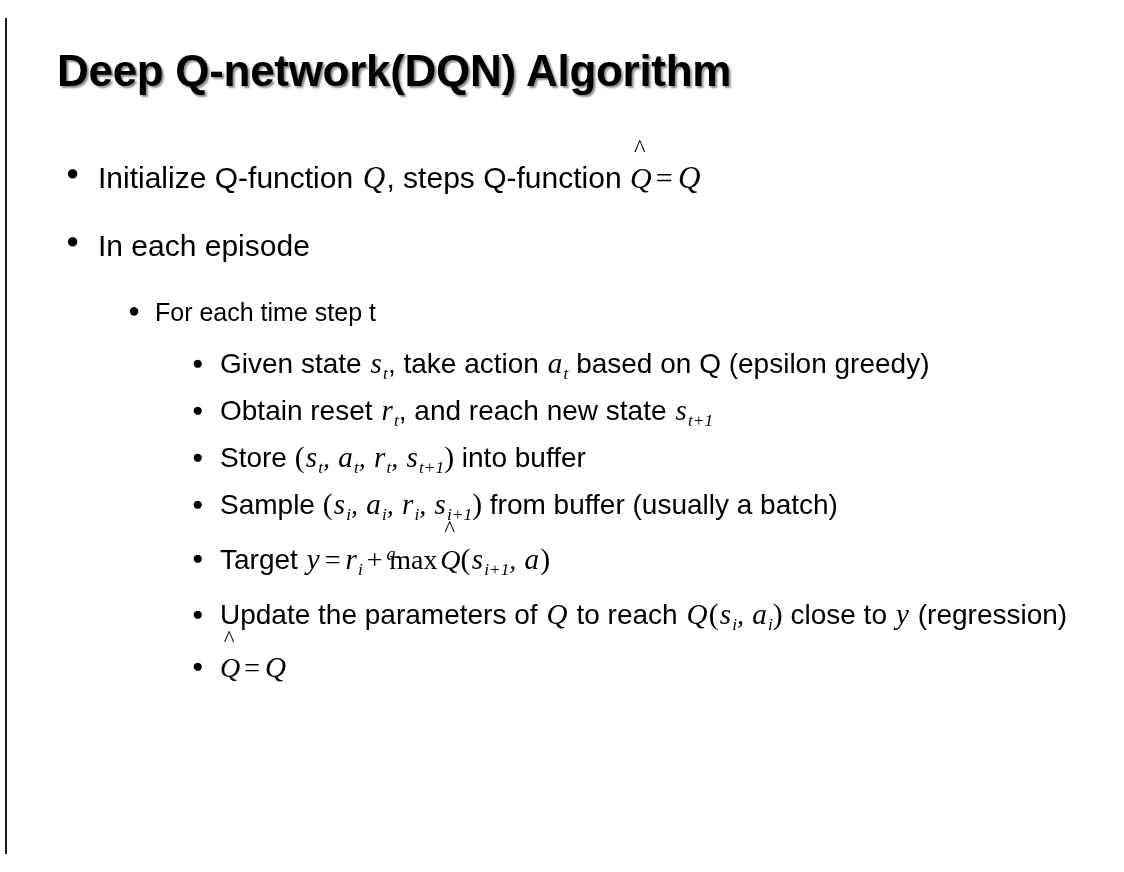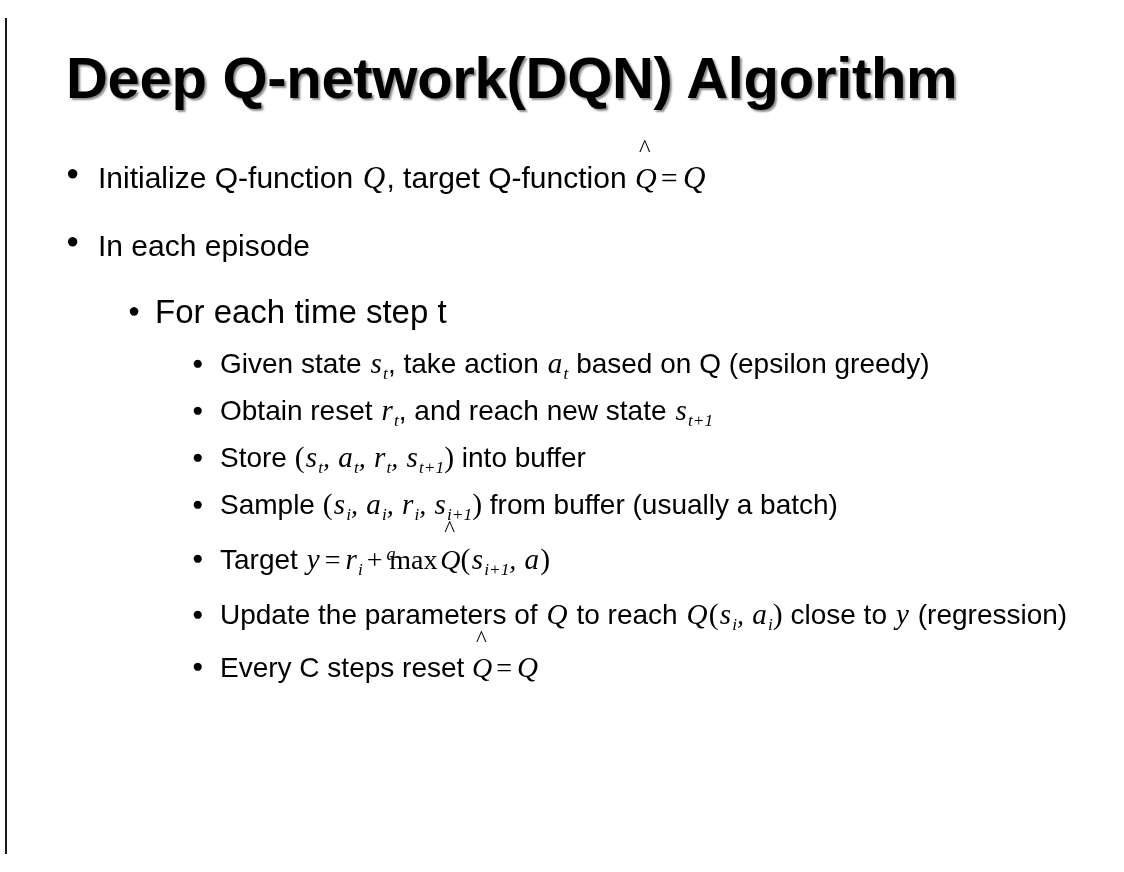--- a/index.html
+++ b/index.html
@@ -21,23 +21,23 @@
     left: 5px;
     top: 18px;
     width: 2px;
     height: 836px;
     background: #1a1a1a;
   }
 
   
   .title {
     position: absolute;
-    left: 66px;
+    left: 57px;
     top: 48px;
-    font-size: 58px;
+    font-size: 44px;
     font-weight: bold;
     letter-spacing: -0.3px;
     line-height: 1.05;
     white-space: nowrap;
     text-shadow: 2px 2px 2px rgba(120,120,120,0.85);
   }
 
   
   .body {
     position: absolute;
@@ -67,21 +67,21 @@
   .lvl1 .text {
     margin-left: 98px;
     font-size: 30px;
     line-height: 60px;
   }
 
   
   .lvl2 .bullet { left: 128px; top: 16px; font-size: 20px; }
   .lvl2 .text {
     margin-left: 155px;
-    font-size: 33px;
+    font-size: 25px;
     line-height: 56px;
   }
 
   
   .lvl3 .bullet { left: 192px; top: 13px; font-size: 19px; }
   .lvl3 .text {
     margin-left: 220px;
     margin-right: 30px;
     font-size: 28px;
     line-height: 47px;
@@ -162,21 +162,21 @@
 <div class="slide">
 
   <div class="left-rule"></div>
 
   <div class="title">Deep Q-network(DQN) Algorithm</div>
 
   <div class="body">
 
     <div class="item lvl1">
       <span class="bullet">●</span>
-      <span class="text"><span>Initialize Q-function </span><span class="mi">Q</span><span>, target Q-function </span><span class="hat"><span class="acc">^</span><span class="base">Q</span></span><span class="mo">=</span><span class="mi">Q</span></span>
+      <span class="text"><span>Initialize Q-function </span><span class="mi">Q</span><span>, steps Q-function </span><span class="hat"><span class="acc">^</span><span class="base">Q</span></span><span class="mo">=</span><span class="mi">Q</span></span>
     </div>
 
     <div class="item lvl1">
       <span class="bullet">●</span>
       <span class="text">In each episode</span>
     </div>
 
     <div class="item lvl2">
       <span class="bullet">●</span>
       <span class="text">For each time step t</span>
@@ -207,17 +207,17 @@
       <span class="text" style="line-height:62px;"><span>Target </span><span class="mi">y</span><span class="mo">=</span><span class="mi">r</span><sub class="ms">i</sub><span class="mo">+</span><span class="maxop"><span>max</span><span class="lim">a</span></span><span class="hat"><span class="acc">^</span><span class="base">Q</span></span><span class="mparen">(</span><span class="mi">s</span><sub class="ms">i+1</sub><span class="mpunct">, </span><span class="mi">a</span><span class="mparen">)</span></span>
     </div>
 
     <div class="item lvl3">
       <span class="bullet">●</span>
       <span class="text"><span>Update the parameters of </span><span class="mi">Q</span><span> to reach </span><span class="mi">Q</span><span class="mparen">(</span><span class="mi">s</span><sub class="ms">i</sub><span class="mpunct">, </span><span class="mi">a</span><sub class="ms">i</sub><span class="mparen">)</span><span> close to </span><span class="mi">y</span><span> (regression)</span></span>
     </div>
 
     <div class="item lvl3" style="line-height:58px;">
       <span class="bullet" style="top:18px;">●</span>
-      <span class="text" style="line-height:58px;"><span>Every C steps reset </span><span class="hat"><span class="acc">^</span><span class="base">Q</span></span><span class="mo">=</span><span class="mi">Q</span></span>
+      <span class="text" style="line-height:58px;"><span class="hat"><span class="acc">^</span><span class="base">Q</span></span><span class="mo">=</span><span class="mi">Q</span></span>
     </div>
 
   </div>
 </div>
 
 </body></html>

